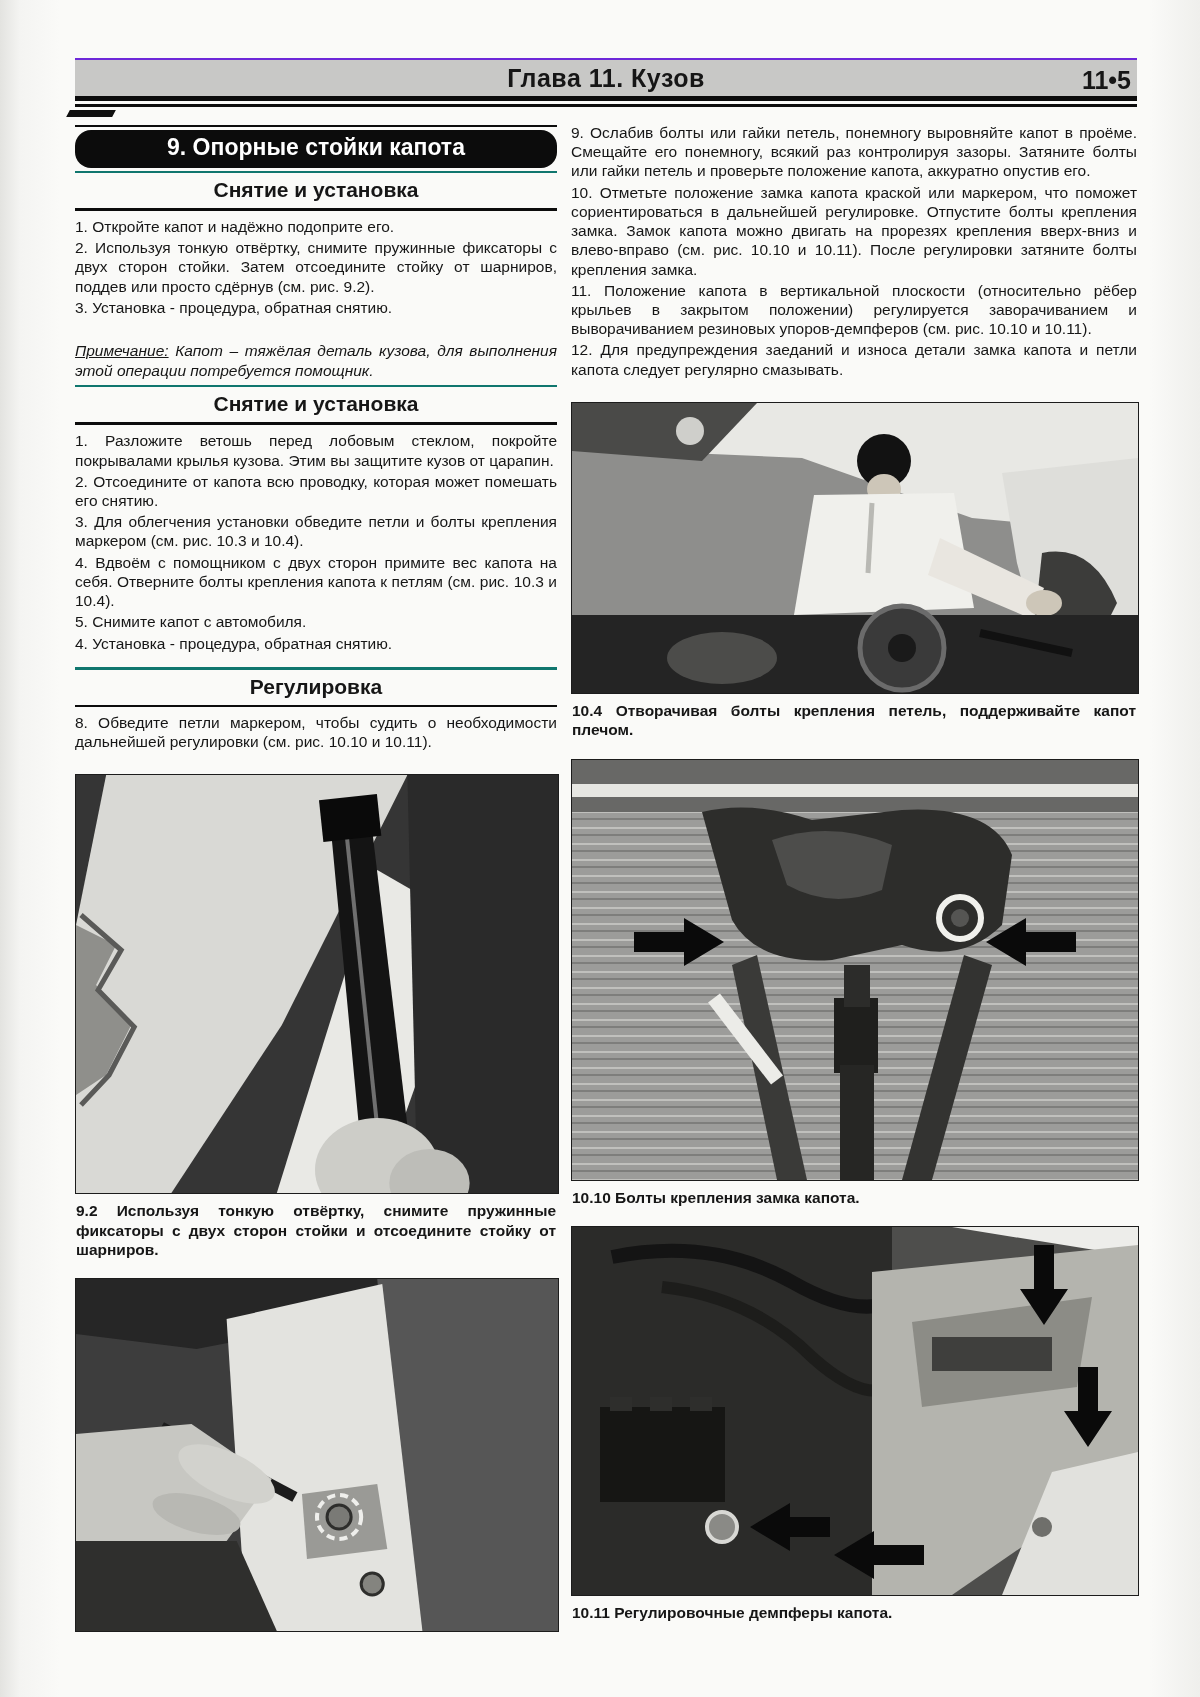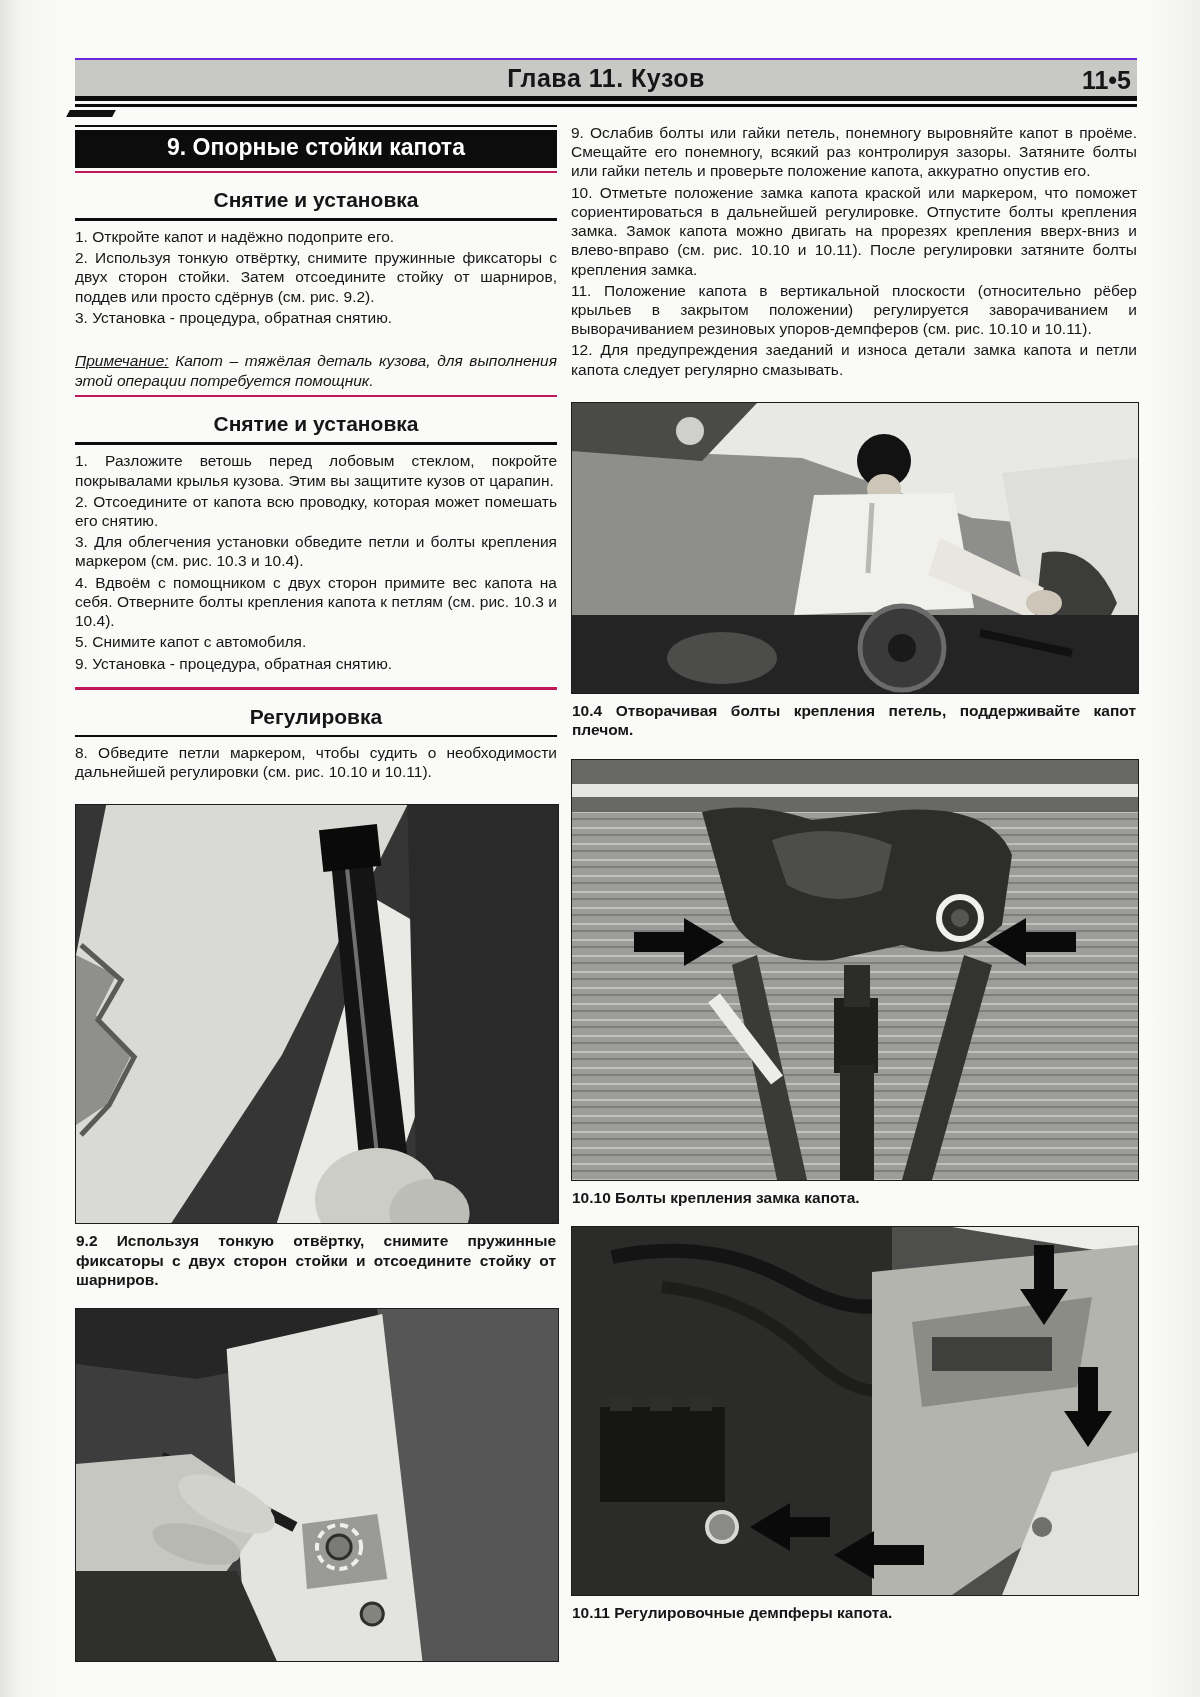--- a/index.html
+++ b/index.html
@@ -29,27 +29,27 @@
 
   
   .cols{display:flex;gap:14px;margin:14px 63px 0 75px;align-items:flex-start;}
   .col-left{width:482px;flex:none;}
   .col-right{flex:1;min-width:0;}
 
   
   .secwrap{border-top:2px solid #0c0c0c;padding-top:3px;margin-top:4px;}
   .secbar{
     background:#0c0c0c;color:#fff;text-align:center;
-    font-weight:bold;font-size:23px;padding:4px 0 7px;
+    font-weight:bold;font-size:23px;padding:4px 0 7px;border-radius:16px;
   }
   .subhead{
-    border-top:2px solid #be185d;
+    border-top:2px solid #0f766e;
     margin-top:3px;
     text-align:center;font-weight:bold;font-size:21px;
-    padding:15px 0 6px;
+    padding:5px 0 6px;
     border-bottom:3px solid #0c0c0c;
   }
   .subhead.mid{border-top-width:3px;border-bottom-width:2px;margin-top:10px;}
 
   
   .steps{padding:6px 0 2px;}
   .steps p{margin:0 0 2px;font-size:15.5px;line-height:1.24;text-align:justify;}
   .note{font-style:italic;font-size:15.5px;line-height:1.3;text-align:justify;margin:6px 0 4px;}
   .note .nlabel{text-decoration:underline;}
   .gap{height:14px;}
@@ -89,21 +89,21 @@
 
       <p class="note"><span class="nlabel">Примечание:</span><span> Капот – тяжёлая деталь кузова, для выполнения этой операции потребуется помощник.</span></p>
 
       <div class="subhead">Снятие и установка</div>
       <div class="steps">
         <p>1. Разложите ветошь перед лобовым стеклом, покройте покрывалами крылья кузова. Этим вы защитите кузов от царапин.</p>
         <p>2. Отсоедините от капота всю проводку, которая может помешать его снятию.</p>
         <p>3. Для облегчения установки обведите петли и болты крепления маркером (см. рис. 10.3 и 10.4).</p>
         <p>4. Вдвоём с помощником с двух сторон примите вес капота на себя. Отверните болты крепления капота к петлям (см. рис. 10.3 и 10.4).</p>
         <p>5. Снимите капот с автомобиля.</p>
-        <p>9. Установка - процедура, обратная снятию.</p>
+        <p>4. Установка - процедура, обратная снятию.</p>
       </div>
 
       <div class="subhead mid">Регулировка</div>
       <div class="steps">
         <p>8. Обведите петли маркером, чтобы судить о необходимости дальнейшей регулировки (см. рис. 10.10 и 10.11).</p>
       </div>
 
       <figure>
         <svg class="photo" width="480" height="418" viewBox="0 0 480 418" preserveAspectRatio="none" xmlns="http://www.w3.org/2000/svg">
           <rect width="480" height="418" fill="#353535"></rect>

